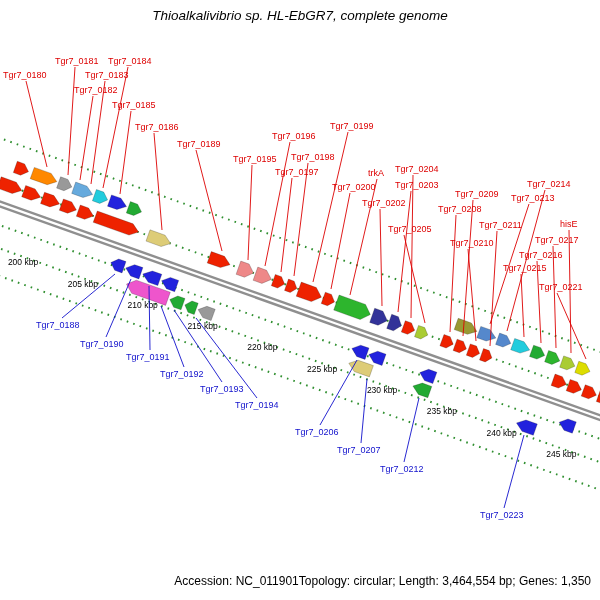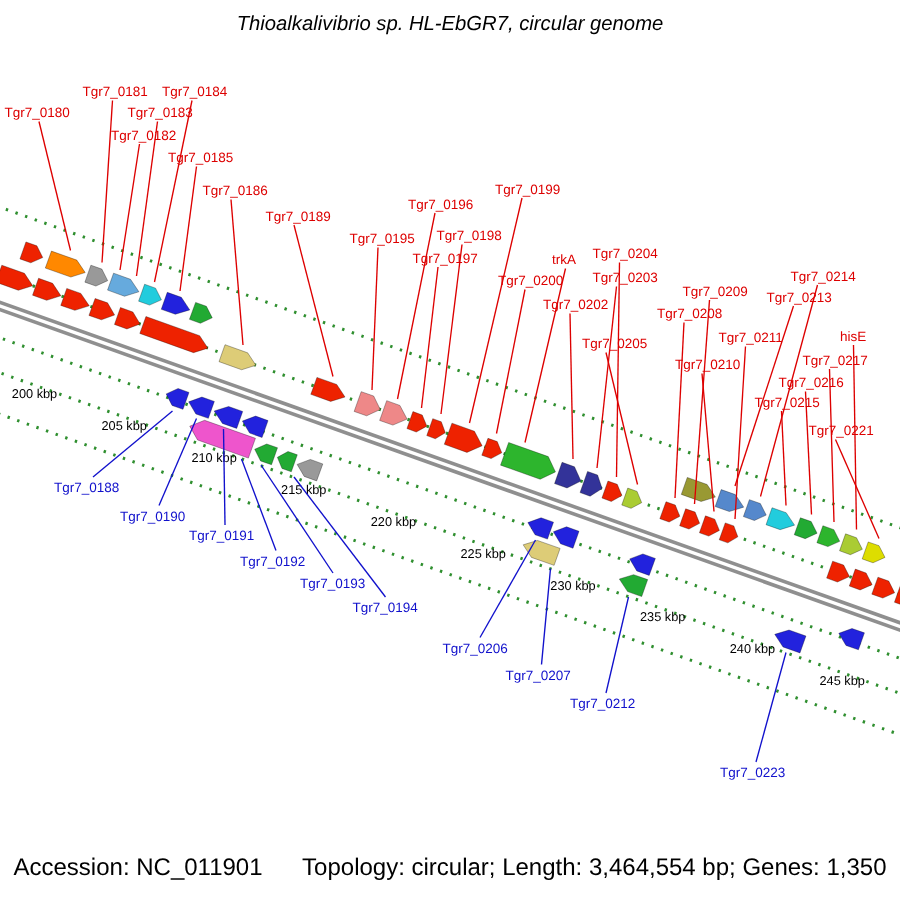--- a/index.html
+++ b/index.html
@@ -2,30 +2,30 @@
 <html><head>
 <meta charset="utf-8">
 <style>
   html,body{margin:0;padding:0;background:#fff;}
   .page{position:relative;width:600px;height:600px;background:#ffffff;overflow:hidden;
         font-family:"Liberation Sans",sans-serif;}
   .title{position:absolute;top:8px;left:0;width:100%;text-align:center;
          font-style:italic;font-size:13.5px;color:#000;}
   #genome-svg{position:absolute;top:0;left:0;}
   .footer{position:absolute;left:0;bottom:12px;width:100%;display:flex;
-          justify-content:space-between;padding:0 9px;box-sizing:border-box;
-          font-size:16px;color:#000;}
+          justify-content:flex-end;padding:0 9px;box-sizing:border-box;
+          font-size:12px;color:#000;}
   .glabel{font-size:9px;font-family:"Liberation Sans",sans-serif;}
   .tick{font-size:8.5px;fill:#000;font-family:"Liberation Sans",sans-serif;}
 </style>
 </head>
 <body>
 
 <div class="page">
-  <div class="title">Thioalkalivibrio sp. HL-EbGR7, circular genome</div>
+  <div class="title">Thioalkalivibrio sp. HL-EbGR7, complete genome</div>
   <svg id="genome-svg" width="600" height="600" viewBox="0 0 600 600">
       <line x1="-92.2" y1="105.3" x2="736.8" y2="400.5" stroke="#2f8f2f" stroke-width="2" stroke-dasharray="1.6 5.2"></line>
       <line x1="-106.3" y1="144.9" x2="722.7" y2="440.1" stroke="#2f8f2f" stroke-width="2" stroke-dasharray="1.6 5.2"></line>
       <line x1="-119.8" y1="182.6" x2="709.3" y2="477.8" stroke="#2f8f2f" stroke-width="2" stroke-dasharray="1.6 5.2"></line>
       <line x1="-127.1" y1="203.3" x2="701.9" y2="498.5" stroke="#2f8f2f" stroke-width="2" stroke-dasharray="1.6 5.2"></line>
       <line x1="-135.9" y1="227.8" x2="693.2" y2="523.0" stroke="#2f8f2f" stroke-width="2" stroke-dasharray="1.6 5.2"></line>
       <line x1="-36.9" y1="188.4" x2="660.2" y2="436.6" stroke="#8f8f8f" stroke-width="2.4"></line>
       <line x1="-38.5" y1="192.7" x2="658.7" y2="441.0" stroke="#8f8f8f" stroke-width="2.4"></line>
       <polygon points="1.2,176.8 16.3,182.2 21.8,190.5 12.2,193.5 -2.8,188.1" fill="#ee2200" stroke="rgba(0,0,0,0.35)" stroke-width="0.6"></polygon>
       <polygon points="25.7,185.5 35.1,188.9 40.6,197.2 31.1,200.2 21.7,196.8" fill="#ee2200" stroke="rgba(0,0,0,0.35)" stroke-width="0.6"></polygon>

